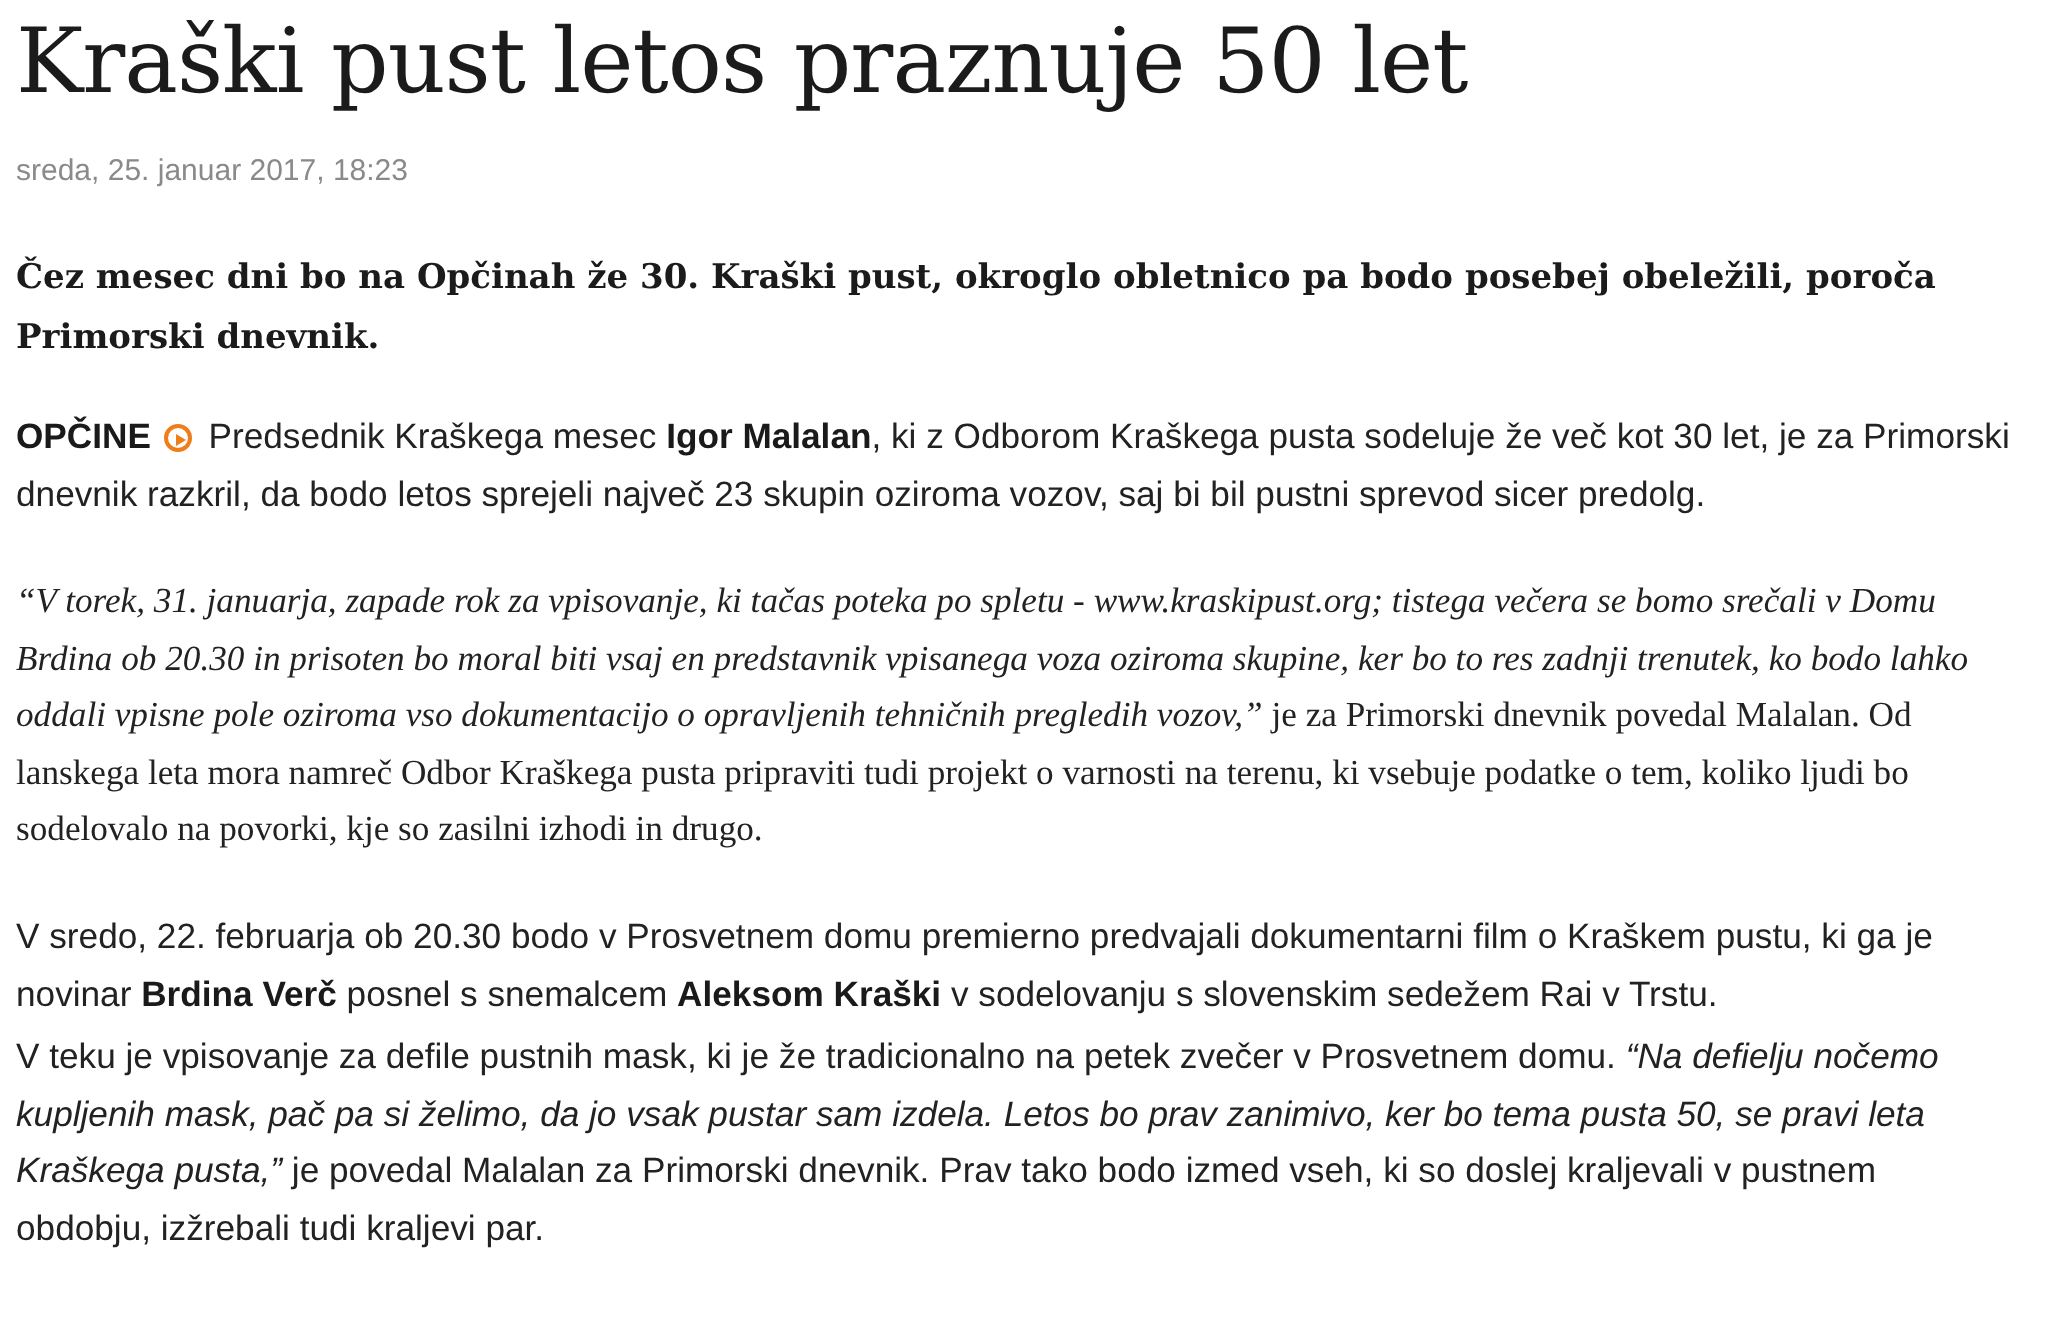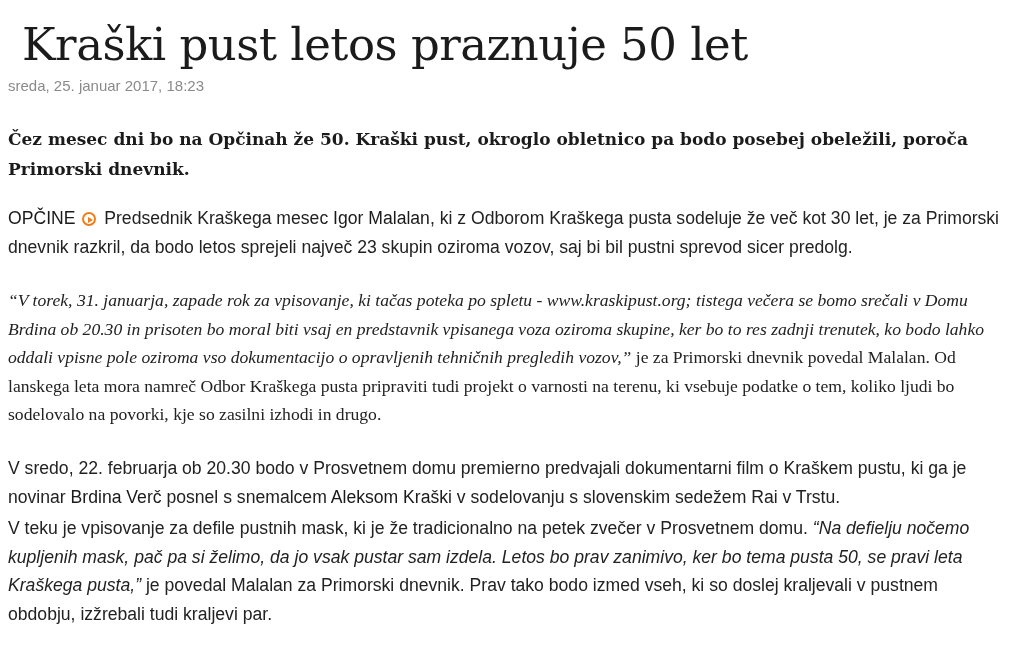--- a/index.html
+++ b/index.html
@@ -1,57 +1,57 @@
 <!DOCTYPE html>
 <html><head>
   <meta charset="utf-8">
   <style>
     html, body { margin: 0; padding: 0; background: #ffffff; }
     body { width: 1024px; height: 670px; overflow: hidden; position: relative; color: #1a1a1a; }
     .article { position: absolute; left: 8px; top: 0; width: 1000px; }
     .title {
       font-family: "DejaVu Serif", "Liberation Serif", serif;
       font-size: 45px; font-weight: normal; color: #1b1b1b;
-      margin: 14px; position: absolute; top: 4px; left: 0; white-space: nowrap;
+      margin: 0; position: absolute; top: 4px; left: 0; white-space: nowrap;
       letter-spacing: -0.5px;
     }
     .date {
       font-family: "Liberation Sans", sans-serif; font-size: 15px; color: #8a8a8a;
       position: absolute; top: 77px; left: 0; text-align: right;
     }
     .lead {
       font-family: "DejaVu Serif", "Liberation Serif", serif; font-weight: bold;
       font-size: 17px; line-height: 30px; color: #1b1b1b;
       position: absolute; top: 124px; left: 0; width: 990px; margin: 0;
     }
     .body {
       font-family: "Liberation Sans", sans-serif; font-size: 17.6px; line-height: 28.5px; color: #222;
       position: absolute; left: 0; width: 1000px; margin: 0;
     }
     .p1 { top: 204px; }
     .p2 { top: 286px; font-family: Liberation Serif, serif; }
     .p3 { top: 454px; }
     .p4 { top: 514px; }
-    .body b { font-weight: normal; color: #1a1a1a; }
+    .body b { font-weight: bold; color: #1a1a1a; }
     .play-icon {
       display: inline-block; width: 14px; height: 14px; border: 2px solid #f07d1a; border-radius: 50%;
       position: relative; vertical-align: -2px; margin: 0 3px 0 2px; box-sizing: border-box;
     }
     .play-icon::after {
       content: ""; position: absolute; left: 4px; top: 2.5px;
       border-left: 5px solid #f07d1a; border-top: 3.5px solid transparent; border-bottom: 3.5px solid transparent;
     }
   </style>
 </head>
 <body>
 
 <div class="article">
   <h1 class="title">Kraški pust letos praznuje 50 let</h1>
   <div class="date">sreda, 25. januar 2017, 18:23</div>
-  <p class="lead">Čez mesec dni bo na Opčinah že 50. Kraški pust, okroglo obletnico pa bodo posebej obeležili, poroča Primorski dnevnik.</p>
+  <p class="lead">Čez mesec dni bo na Opčinah že 30. Kraški pust, okroglo obletnico pa bodo posebej obeležili, poroča Primorski dnevnik.</p>
 
   <p class="body p1"><b>OPČINE</b> <span class="play-icon"></span><span> Predsednik Kraškega mesec </span><b>Igor Malalan</b><span>, ki z Odborom Kraškega pusta sodeluje že več kot 30 let, je za Primorski dnevnik razkril, da bodo letos sprejeli največ 23 skupin oziroma vozov, saj bi bil pustni sprevod sicer predolg.</span></p>
 
   <p class="body p2"><i>“V torek, 31. januarja, zapade rok za vpisovanje, ki tačas poteka po spletu - www.kraskipust.org; tistega večera se bomo srečali v Domu Brdina ob 20.30 in prisoten bo moral biti vsaj en predstavnik vpisanega voza oziroma skupine, ker bo to res zadnji trenutek, ko bodo lahko oddali vpisne pole oziroma vso dokumentacijo o opravljenih tehničnih pregledih vozov,”</i><span> je za Primorski dnevnik povedal Malalan. Od lanskega leta mora namreč Odbor Kraškega pusta pripraviti tudi projekt o varnosti na terenu, ki vsebuje podatke o tem, koliko ljudi bo sodelovalo na povorki, kje so zasilni izhodi in drugo.</span></p>
 
   <p class="body p3"><span>V sredo, 22. februarja ob 20.30 bodo v Prosvetnem domu premierno predvajali dokumentarni film o Kraškem pustu, ki ga je novinar </span><b>Brdina Verč</b><span> posnel s snemalcem </span><b>Aleksom Kraški</b><span> v sodelovanju s slovenskim sedežem Rai v Trstu.</span></p>
 
   <p class="body p4"><span>V teku je vpisovanje za defile pustnih mask, ki je že tradicionalno na petek zvečer v Prosvetnem domu. </span><i>“Na defielju nočemo kupljenih mask, pač pa si želimo, da jo vsak pustar sam izdela. Letos bo prav zanimivo, ker bo tema pusta 50, se pravi leta Kraškega pusta,”</i><span> je povedal Malalan za Primorski dnevnik. Prav tako bodo izmed vseh, ki so doslej kraljevali v pustnem obdobju, izžrebali tudi kraljevi par.</span></p>
 </div>
 

